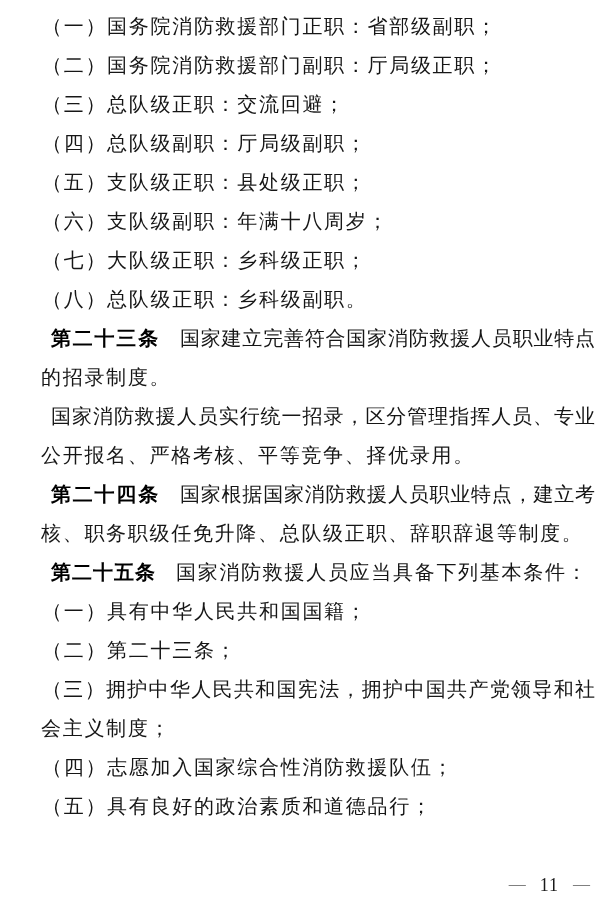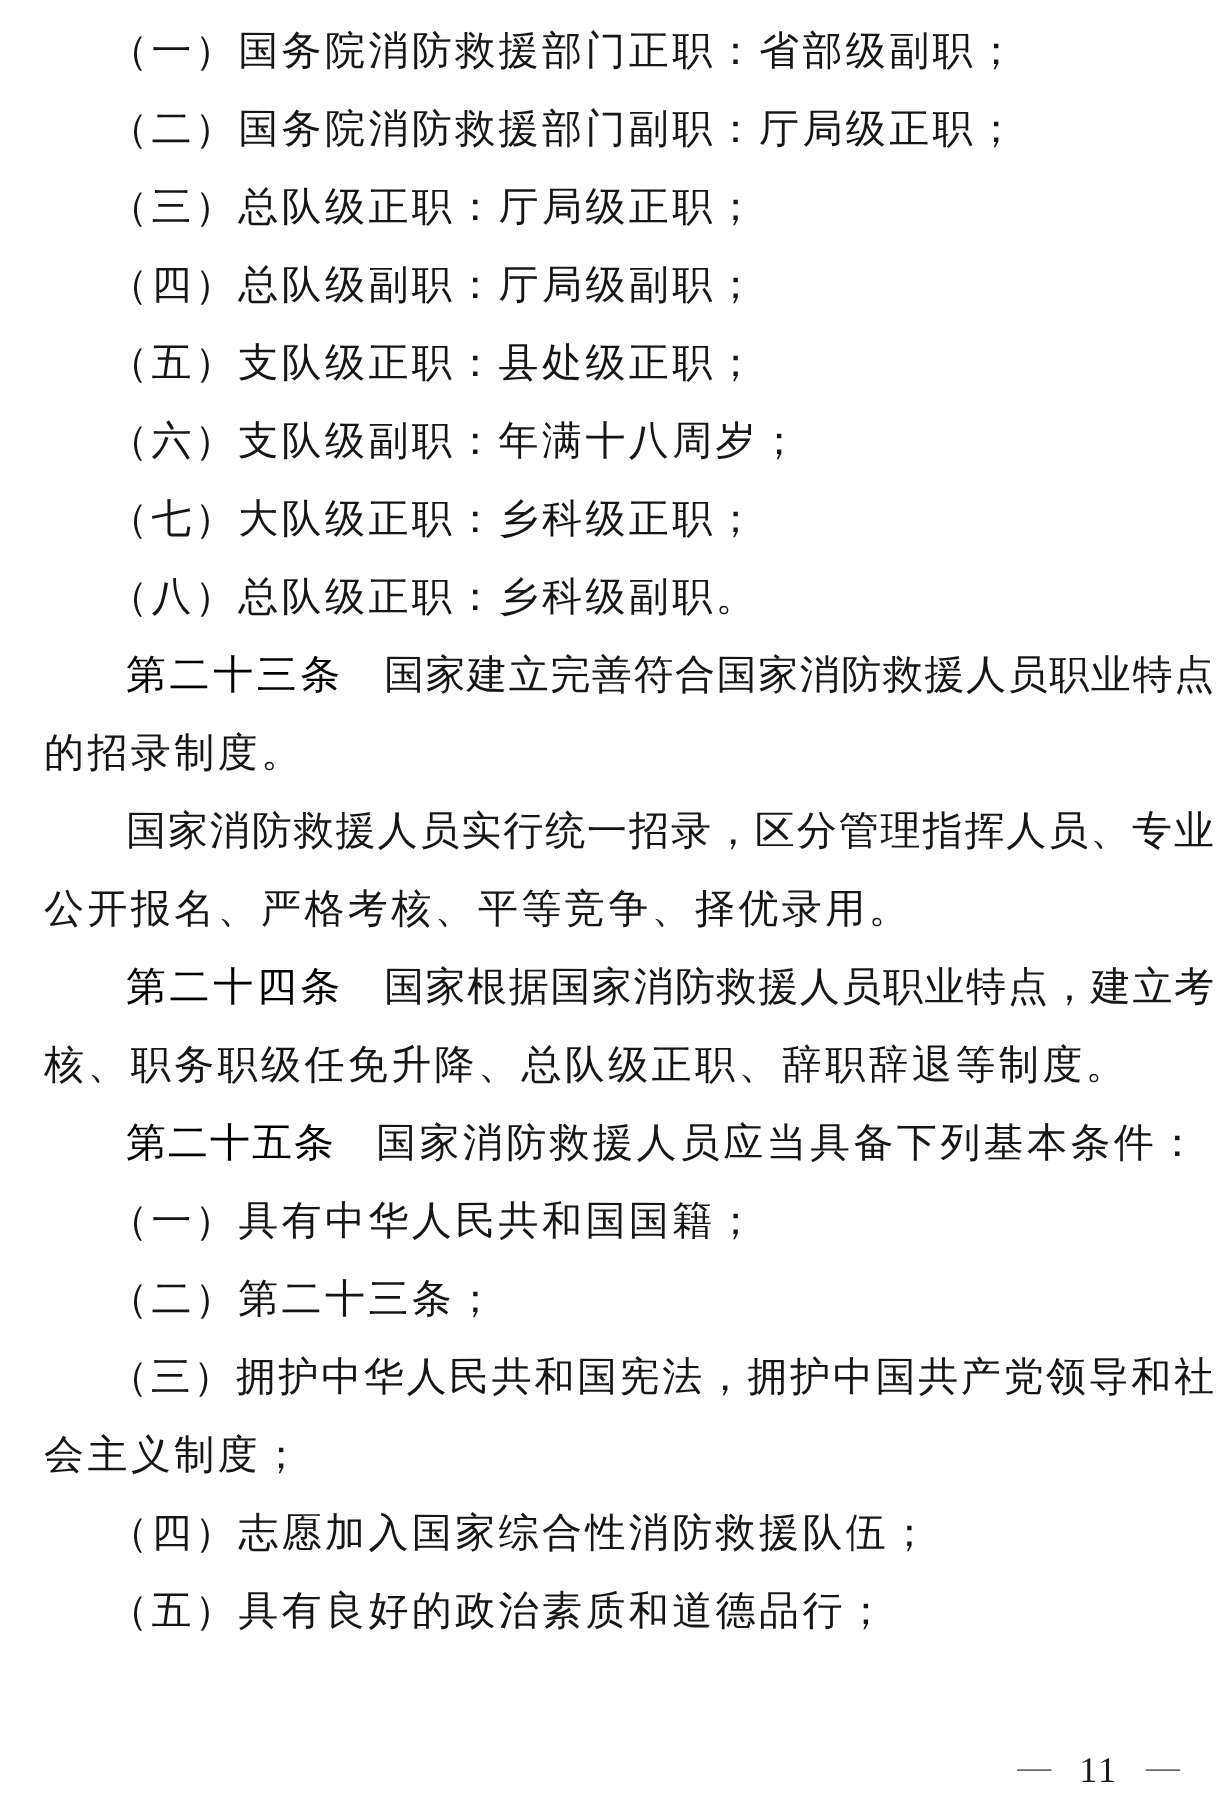--- a/index.html
+++ b/index.html
@@ -11,48 +11,49 @@
     height: 907px;
     background: #ffffff;
     position: relative;
     overflow: hidden;
     font-family: "Liberation Serif", "DejaVu Serif", serif;
     color: #161616;
   }
   .doc {
     position: absolute;
     top: 7px;
-    left: 22px;
+    left: 10px;
     width: 585px;
   }
   .line {
     display: block;
     height: 39px;
     line-height: 39px;
     font-size: 20px;
     letter-spacing: 1.7px;
     white-space: nowrap;
   }
   .line.item {
     text-indent: 32px;
   }
   .line.first {
     text-indent: 41px;
   }
   .line.cont {
     text-indent: 0;
+    margin-left: 31px;
   }
   .line.fill {
     letter-spacing: 0;
     white-space: normal;
     text-align: justify;
     text-align-last: justify;
   }
   .article-no {
-    font-weight: 400;
+    font-weight: 700;
     letter-spacing: 1px;
     margin-right: 20px;
     color: #000000;
   }
   .page-footer {
     position: absolute;
     top: 866px;
     right: 24px;
     height: 39px;
     line-height: 39px;
@@ -70,21 +71,21 @@
     margin: 0 14px;
     letter-spacing: 1px;
   }
 </style>
 </head>
 <body>
 
 <div class="doc">
     <div class="line item">（一）国务院消防救援部门正职：省部级副职；</div>
     <div class="line item">（二）国务院消防救援部门副职：厅局级正职；</div>
-    <div class="line item">（三）总队级正职：厅局级正职；</div>
+    <div class="line item">（三）总队级正职：交流回避；</div>
     <div class="line item">（四）总队级副职：厅局级副职；</div>
     <div class="line item">（五）支队级正职：县处级正职；</div>
     <div class="line item">（六）支队级副职：年满十八周岁；</div>
     <div class="line item">（七）大队级正职：乡科级正职；</div>
     <div class="line item">（八）总队级正职：乡科级副职。</div>
     <div class="line first fill"><span class="article-no">第二十三条</span>国家建立完善符合国家消防救援人员职业特点</div>
     <div class="line cont">的招录制度。</div>
     <div class="line first fill">国家消防救援人员实行统一招录，区分管理指挥人员、专业</div>
     <div class="line cont">公开报名、严格考核、平等竞争、择优录用。</div>
     <div class="line first fill"><span class="article-no">第二十四条</span>国家根据国家消防救援人员职业特点，建立考</div>

